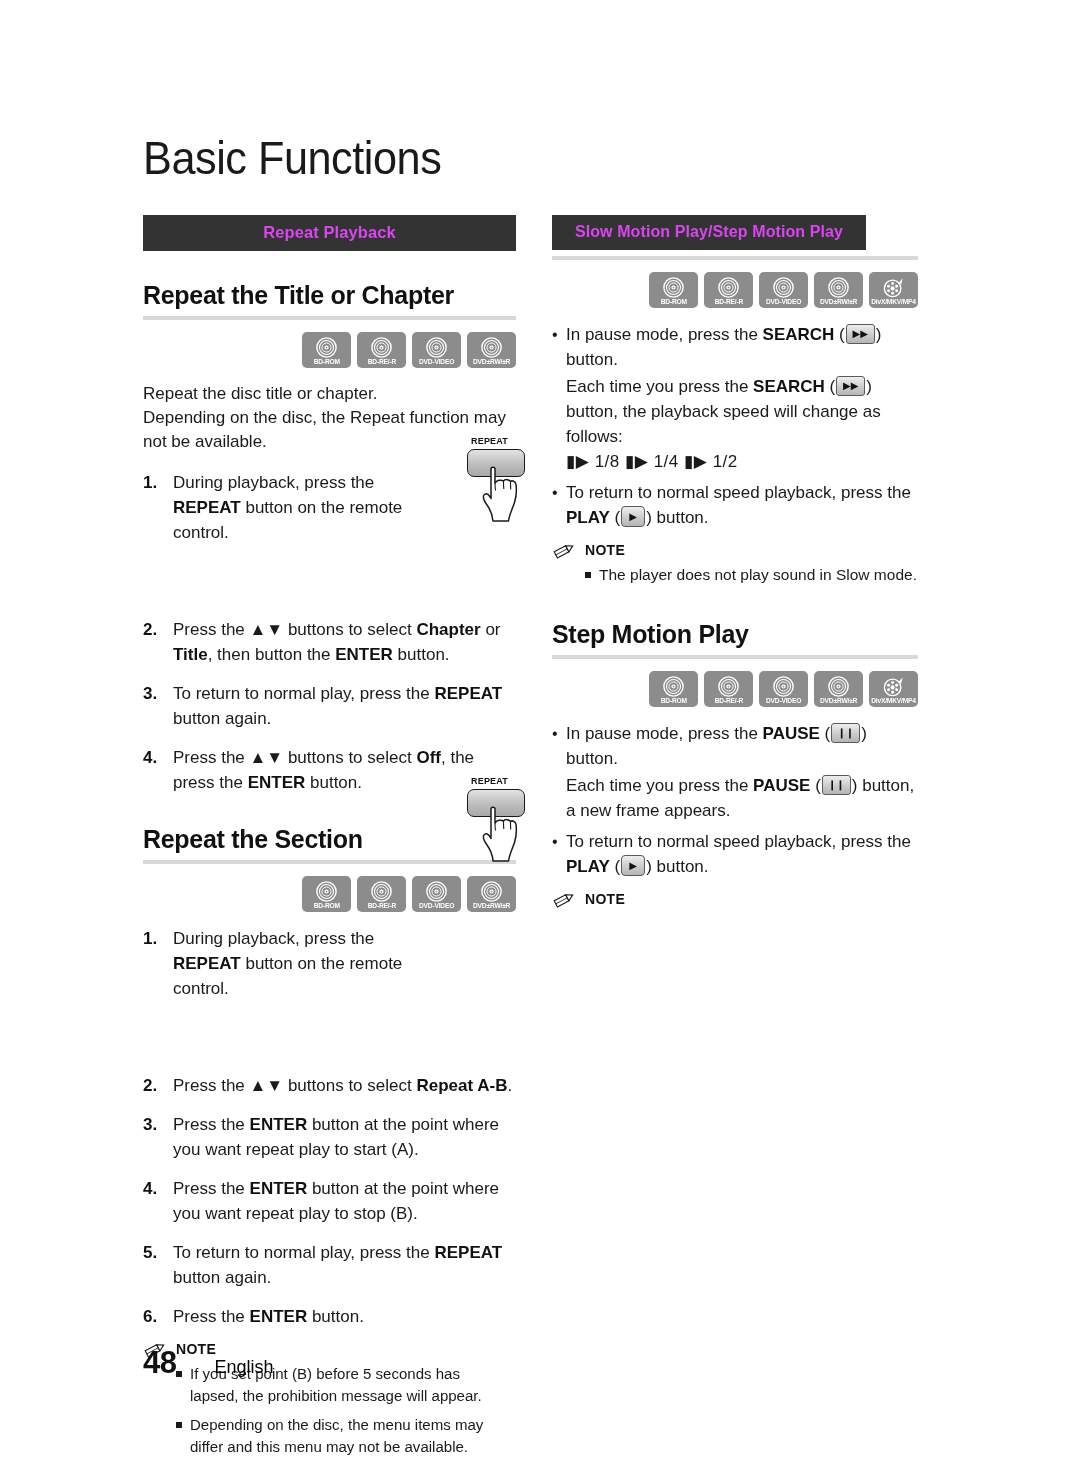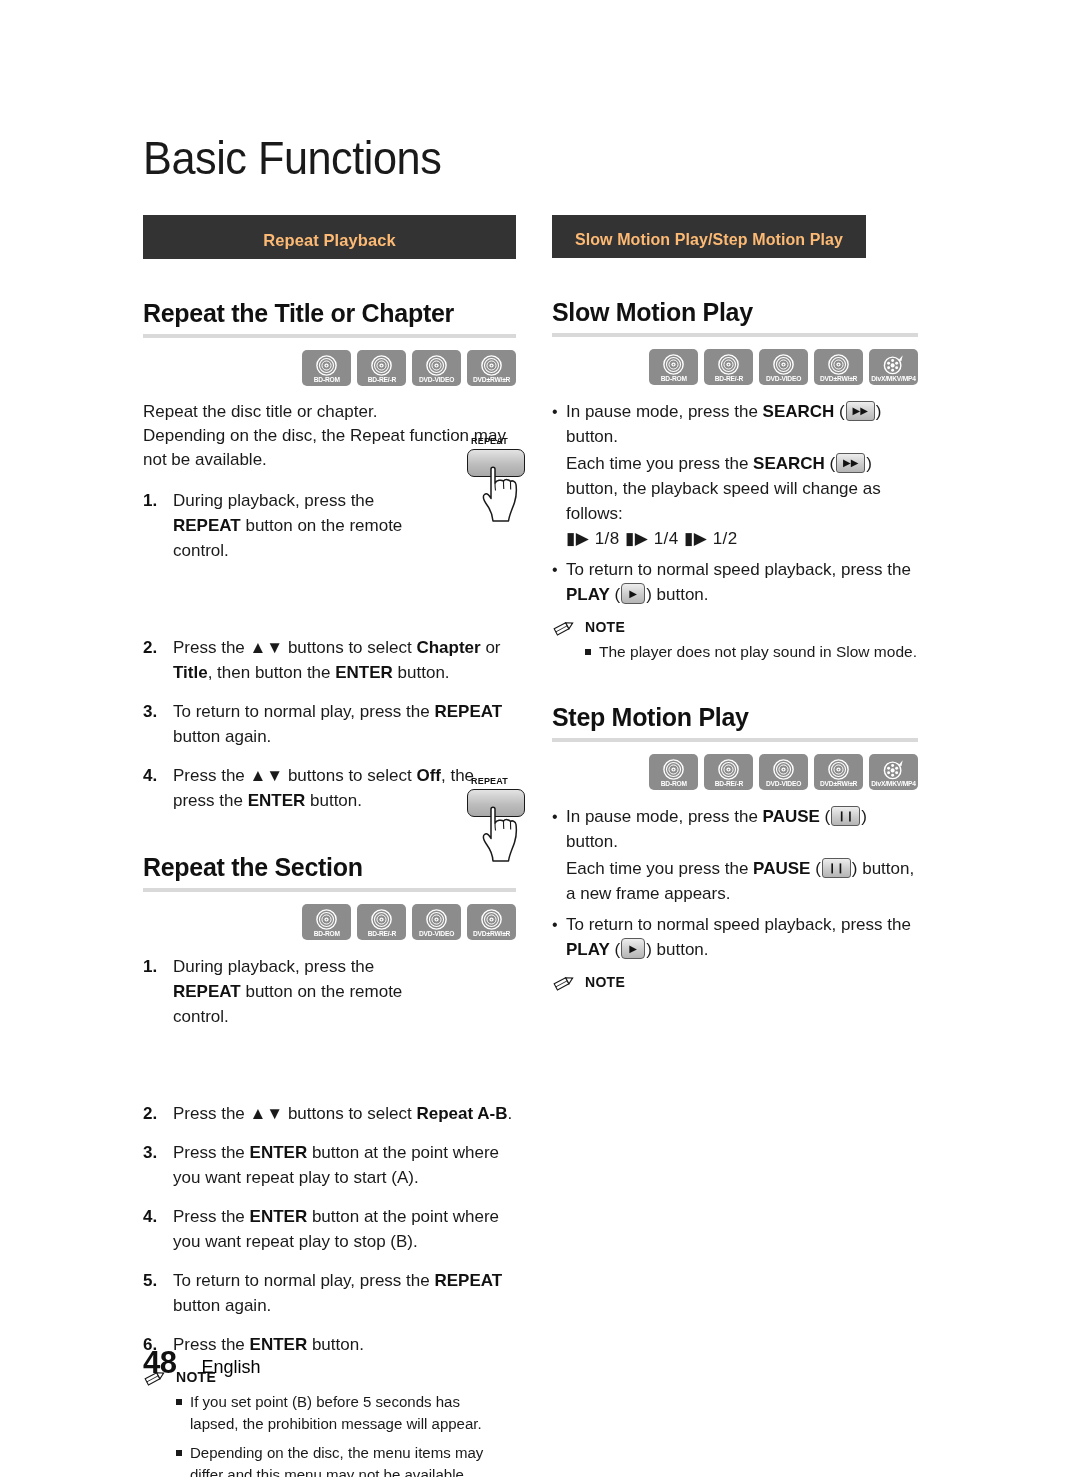--- a/index.html
+++ b/index.html
@@ -42,39 +42,39 @@
   .col {
     position: absolute;
     top: 215px;
   }
   .col-left  { left: 143px; width: 373px; }
   .col-right { left: 552px; width: 366px; }
 
   
   .banner {
     background: #333333;
-    color: #fdba74;
+    color: #d946ef;
     font-size: 16.5px;
     font-weight: bold;
     text-align: center;
-    padding: 16px 6px 9px 6px;
+    padding: 8px 6px 9px 6px;
     box-sizing: border-box;
     letter-spacing: 0.1px;
     white-space: nowrap;
     overflow: hidden;
   }
   .banner-left  { width: 373px; }
   .banner-right { width: 314px; font-size: 16px; }
 
   
   .subhead {
     font-size: 25px;
     font-weight: bold;
     color: #111111;
-    margin-top: 40px;
+    margin-top: 30px;
     letter-spacing: -0.3px;
     white-space: nowrap;
   }
   .rule {
     height: 4px;
     background: #d9d9d9;
     margin-top: 6px;
   }
 
   
@@ -251,20 +251,21 @@
     color: #111111;
   }
 
   
   .footer {
     position: absolute;
     left: 143px;
     top: 1345px;
     display: flex;
     align-items: baseline;
+    gap: 13px;
   }
   .footer .pnum {
     font-size: 31px;
     font-weight: bold;
     color: #111111;
     letter-spacing: -0.5px;
   }
   .footer .lang {
     font-size: 18px;
     color: #000000;
@@ -488,21 +489,20 @@
         </div>
       </div>
     </div>
   </div>
 
   <div class="col col-right">
 
     <div class="banner banner-right">Slow Motion Play/Step Motion Play</div>
 
     <div>
-      <div class="subhead">Slow Motion Play</div>
       <div class="rule"></div>
 
       <div class="badges">
         <div class="badge">
           <svg class="disc" viewBox="0 0 24 24">
             <circle cx="12" cy="12" r="11" fill="none" stroke="#ffffff" stroke-width="1.6"></circle>
             <circle cx="12" cy="12" r="8" fill="none" stroke="#ffffff" stroke-width="1.2"></circle>
             <circle cx="12" cy="12" r="5.2" fill="none" stroke="#ffffff" stroke-width="1.1"></circle>
             <circle cx="12" cy="12" r="2.4" fill="#ffffff"></circle>
             <circle cx="12" cy="12" r="1" fill="#8c8c8c"></circle>

